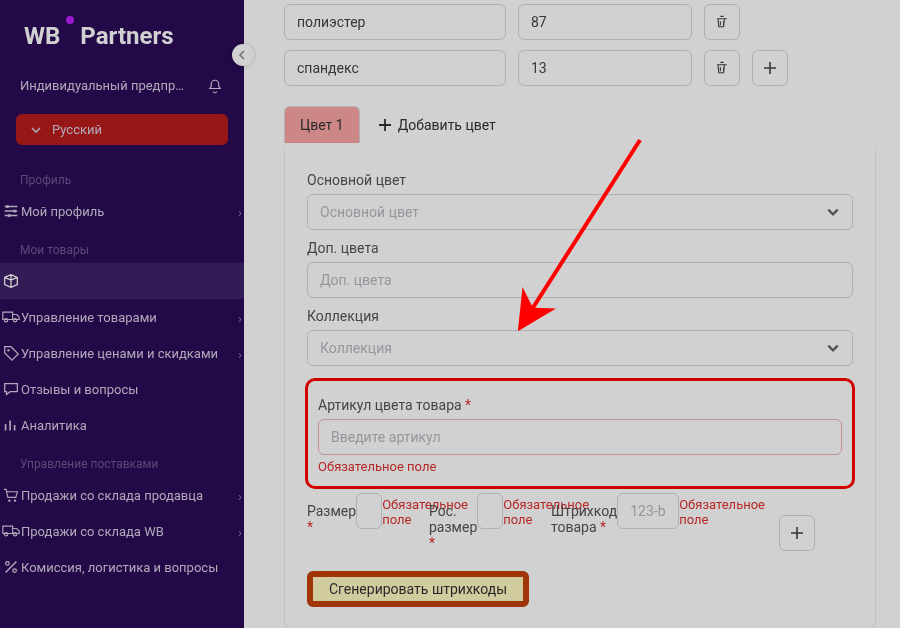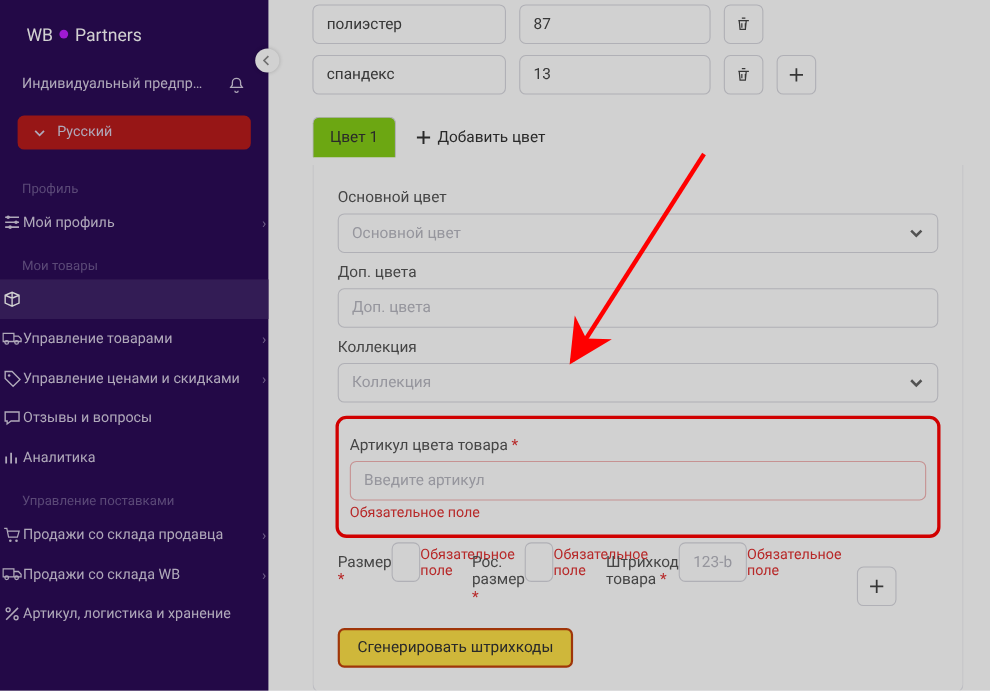--- a/index.html
+++ b/index.html
@@ -1,60 +1,60 @@
 <!DOCTYPE html>
 <html><head>
 <meta charset="utf-8">
 <style>
   *{box-sizing:border-box;margin:0;padding:0;font-family:-apple-system,BlinkMacSystemFont,"Segoe UI",Roboto,Arial,sans-serif}
   body{width:900px;height:628px;overflow:hidden;position:relative;background:#f5f5f7}
   .app{display:flex;width:100%;height:100%}
   
   .sidebar{width:244px;flex:0 0 244px;background:#2b0b57;height:100%;color:#fff;position:relative;font-size:13px}
-  .logo{display:flex;align-items:flex-end;gap:6px;padding:22px 24px 18px;font-size:16px;font-weight:400}
+  .logo{display:flex;align-items:flex-start;gap:6px;padding:22px 24px 18px;font-size:24px;font-weight:700}
   .logo-dot{width:8px;height:8px;background:#c120ff;border-radius:50%;position:relative;top:-6px}
   .collapse-btn{position:absolute;right:-10px;top:44px;width:22px;height:22px;background:#fff;border-radius:50%;display:flex;align-items:center;justify-content:center;color:#555;font-size:11px;box-shadow:0 0 4px rgba(0,0,0,.2)}
   .user-row{display:flex;justify-content:space-between;padding:10px 20px;color:#d7cfe3}
   .user-row .name{white-space:nowrap;overflow:hidden;text-overflow:ellipsis;max-width:170px}
   .bell{width:18px;height:18px;flex:0 0 18px}
   .lang{display:flex;align-items:center;gap:10px;margin:8px 16px 14px;padding:8px 14px;background:#b91c1c;border-radius:6px;color:#d7cfe3;font-size:13px}
   .section-label{color:#6f5a92;font-size:12px;padding:14px 20px 6px}
   .nav-item{display:flex;align-items:flex-end;gap:1px;padding:9px 2px;color:#d7cfe3;cursor:pointer}
   .nav-item.active{background:#3f2368;color:#fff;border-radius:0}
   .nav-item .ico{width:18px;height:18px;flex:0 0 18px;display:flex;align-items:center;justify-content:center}
   .nav-item .lbl{flex:1;white-space:normal;line-height:1.25}
   .nav-item .chev{color:#8a76a8;font-size:13px}
   
   .main{flex:1;height:100%;padding:0 24px 0 40px;overflow:hidden;background:#fff}
   .comp-row{display:flex;gap:12px;align-items:center;margin-bottom:10px}
   .comp-row:first-child{margin-top:4px}
   .input,.select{height:36px;border:1px solid #d7d7de;border-radius:6px;padding:0 12px;font-size:14px;color:#a16207;background:#fff}
   .input::placeholder{color:#b7b7c0}
   .select{display:flex;align-items:center;justify-content:space-between;color:#b7b7c0}
   .sel-filled{color:#444}
-  .comp-name{width:176px}
+  .comp-name{width:222px}
   .comp-val{width:174px}
   .icon-btn{width:36px;height:36px;border:1px solid #d7d7de;border-radius:6px;display:flex;align-items:center;justify-content:center;background:#fff;cursor:pointer}
   .tabs{display:flex;align-items:center;gap:18px;margin:20px 0 8px}
-  .tab{padding:10px 15px;border:1px solid #d7d7de;border-bottom:none;border-radius:6px 6px 0 0;font-size:14px;color:#333;background:#84cc16}
+  .tab{padding:10px 15px;border:1px solid #d7d7de;border-bottom:none;border-radius:6px 6px 0 0;font-size:14px;color:#333;background:#fca5a5}
   .tab-add{display:flex;align-items:center;gap:6px;font-size:14px;color:#333;cursor:pointer}
   .panel{border:1px solid #e8e8ee;border-top:none;border-radius:0 0 8px 8px;padding:12px 22px 22px;margin-top:-1px}
   .field-label{font-size:14px;color:#555;margin:10px 0 6px}
   .req{color:#e03131}
   .full{width:100%}
   .err{font-size:13px;color:#e03131;margin-top:4px}
   .highlight-box{border:3px solid #ff0000;border-radius:10px;padding:6px 10px 12px;margin:12px -2px 4px}
   .highlight-box .input.full{border-color:#f2b2b2}
   .row3{display:flex;gap:14px;margin-top:4px;align-items:flex-start}
   .col{display:flex;flex-direction:row}
   .col .input{width:100%}
   .c-size{width:108px}
   .c-rus{width:108px}
   .c-barcode{width:214px}
-  .btn{height:36px;border:2px solid #c2410c;border-radius:6px;padding:0 16px;background:#fde047;font-size:14px;color:#333;cursor:pointer;margin-top:14px}
+  .btn{height:36px;border:6px solid #c2410c;border-radius:6px;padding:0 16px;background:#fef9c3;font-size:14px;color:#333;cursor:pointer;margin-top:14px}
   
   .arrow-svg{position:absolute;pointer-events:none;left:0;top:0}
   .chev-down{width:14px;height:14px;stroke:#666;stroke-width:2;fill:none}
   .dim-overlay{position:absolute;inset:0;background:rgba(0,0,0,.18);pointer-events:none}
 </style>
 </head>
 <body>
 
 <div class="app">
 
@@ -168,21 +168,21 @@
       <span class="chev">›</span>
     </div>
     <div class="nav-item">
       <span class="ico">
           <svg viewBox="0 0 20 20" width="18" height="18">
             <path d="M4 16 16 4" stroke="#d7cfe3" stroke-width="1.6"></path>
             <circle cx="6" cy="6" r="2" fill="none" stroke="#d7cfe3" stroke-width="1.4"></circle>
             <circle cx="14" cy="14" r="2" fill="none" stroke="#d7cfe3" stroke-width="1.4"></circle>
           </svg>
         </span>
-      <span class="lbl">Артикул, логистика и хранение</span>
+      <span class="lbl">Комиссия, логистика и вопросы</span>
     </div>
     <div class="nav-item">
       
       
     </div>
   </aside>
 
   <main class="main">
 
     <div class="comp-row">

